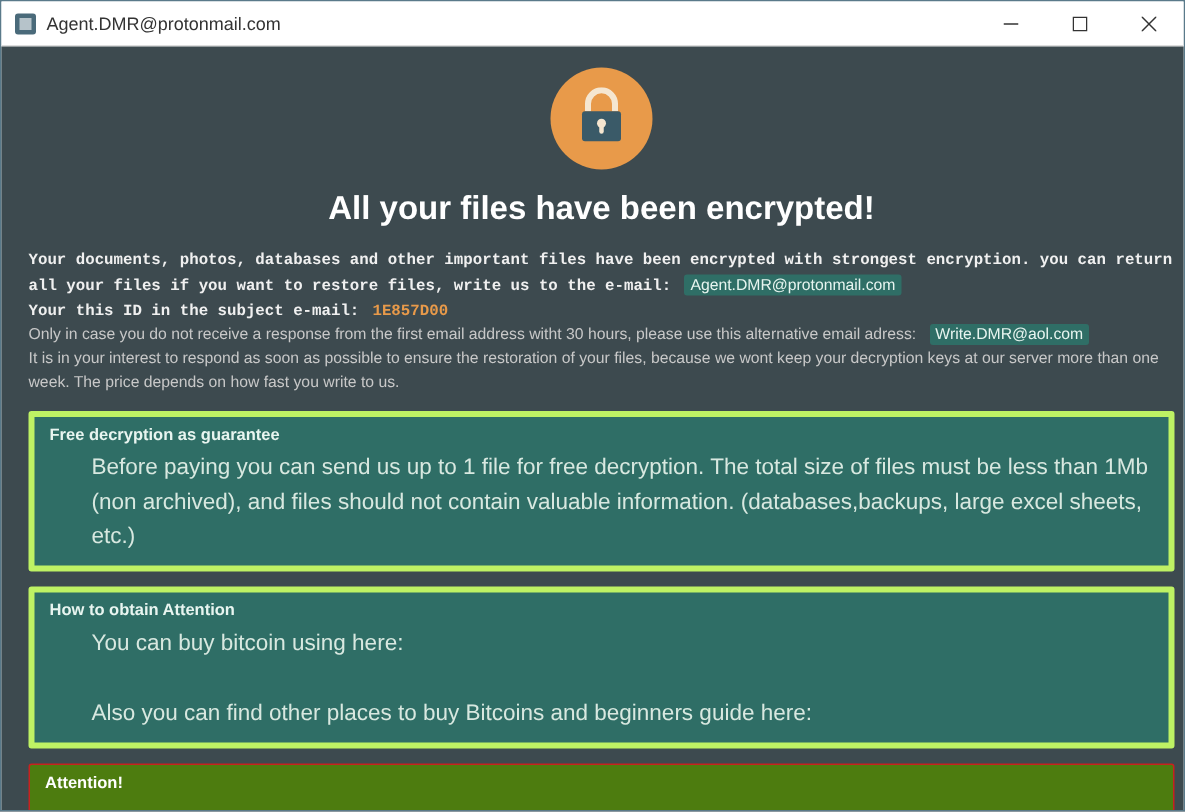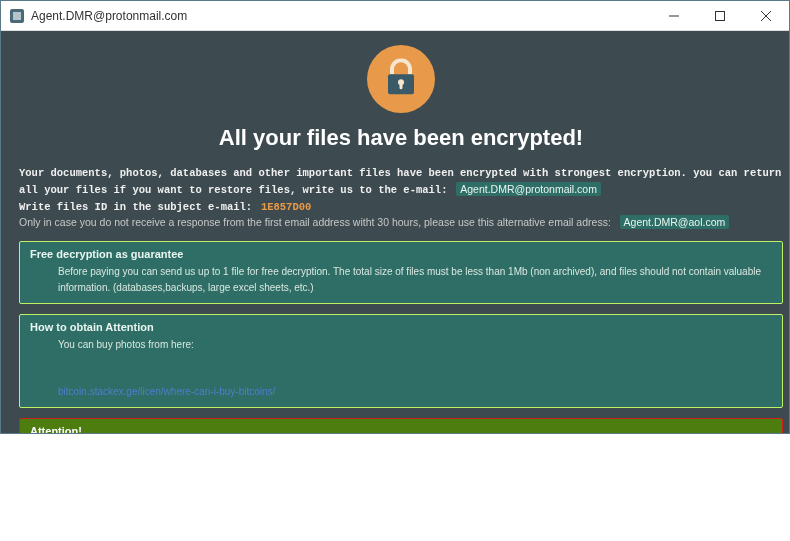--- a/index.html
+++ b/index.html
@@ -5,21 +5,21 @@
     * { margin: 0; padding: 0; box-sizing: border-box; }
     body {
       width: 790px;
       height: 541px;
       font-family: 'Segoe UI', Tahoma, sans-serif;
       background: #fff;
       overflow: hidden;
     }
     .window {
       width: 790px;
-      height: 434px;
+      height: 541px;
       border: 1px solid #5a7a8a;
       display: flex;
       flex-direction: column;
     }
     .titlebar {
       height: 30px;
       background: #fff;
       display: flex;
       align-items: center;
       border-bottom: 1px solid #ddd;
@@ -91,33 +91,33 @@
     .intro .bold { font-weight: bold; font-family: Liberation Mono, monospace; }
     .intro .dim { color: #c8c8c8; font-weight: normal; }
     .hl {
       background: #2f6e66;
       padding: 1px 4px;
       border-radius: 2px;
       color: #e8f5f0;
     }
     .panel {
       background: #2f6e66;
-      border: 1px solid #bef264;
+      border: 4px solid #bef264;
       border-radius: 2px;
       margin-top: 10px;
       padding: 6px 10px 8px 10px;
     }
     .panel-title {
       font-size: 11px;
       font-weight: bold;
       color: #e8f5f0;
       margin-bottom: 4px;
     }
     .panel-body {
-      font-size: 10px;
+      font-size: 15px;
       color: #d8e8e0;
       line-height: 1.55;
       padding-left: 28px;
     }
     .link {
       color: #4a7fcc;
       text-decoration: none;
     }
     .alert {
       background: #4d7c0f;
@@ -199,42 +199,42 @@
       </span>
     </div>
 
     <div class="headline">All your files have been encrypted!</div>
 
     <div class="intro">
       <span class="bold">Your documents, photos, databases and other important files have been encrypted with strongest encryption. you can return all your files if you want to restore files, write us to the e-mail:</span>
       <span>&nbsp;</span>
       <span class="hl">Agent.DMR@protonmail.com</span>
       <br>
-      <span class="bold">Write files ID in the subject e-mail:</span>
+      <span class="bold">Your this ID in the subject e-mail:</span>
       <span>&nbsp;</span>
       <span class="bold" style="color:#e89a4a">1E857D00</span>
       <br>
       <span class="dim">Only in case you do not receive a response from the first email address witht 30 hours, please use this alternative email adress:</span>
       <span>&nbsp;</span>
-      <span class="hl">Agent.DMR@aol.com</span>
+      <span class="hl">Write.DMR@aol.com</span>
       <br>
+      <span class="dim">It is in your interest to respond as soon as possible to ensure the restoration of your files, because we wont keep your decryption keys at our server more than one week. The price depends on how fast you write to us.</span>
     </div>
 
     <div class="panel">
       <div class="panel-title">Free decryption as guarantee</div>
       <div class="panel-body">Before paying you can send us up to 1 file for free decryption. The total size of files must be less than 1Mb (non archived), and files should not contain valuable information. (databases,backups, large excel sheets, etc.)</div>
     </div>
 
     <div class="panel">
       <div class="panel-title">How to obtain Attention</div>
       <div class="panel-body">
-        <span>You can buy photos from here:</span><br>
+        <span>You can buy bitcoin using here:</span><br>
         <br>
-        <br>
-        <a class="link">bitcoin.stackex.ge/licen/where-can-i-buy-bitcoins/</a>
+        <span>Also you can find other places to buy Bitcoins and beginners guide here:</span><br>
       </div>
     </div>
 
     <div class="alert">
       <div class="alert-title">Attention!</div>
       <ul>
         <li>Do not rename encrypted files.</li>
       </ul>
     </div>
   </div>

